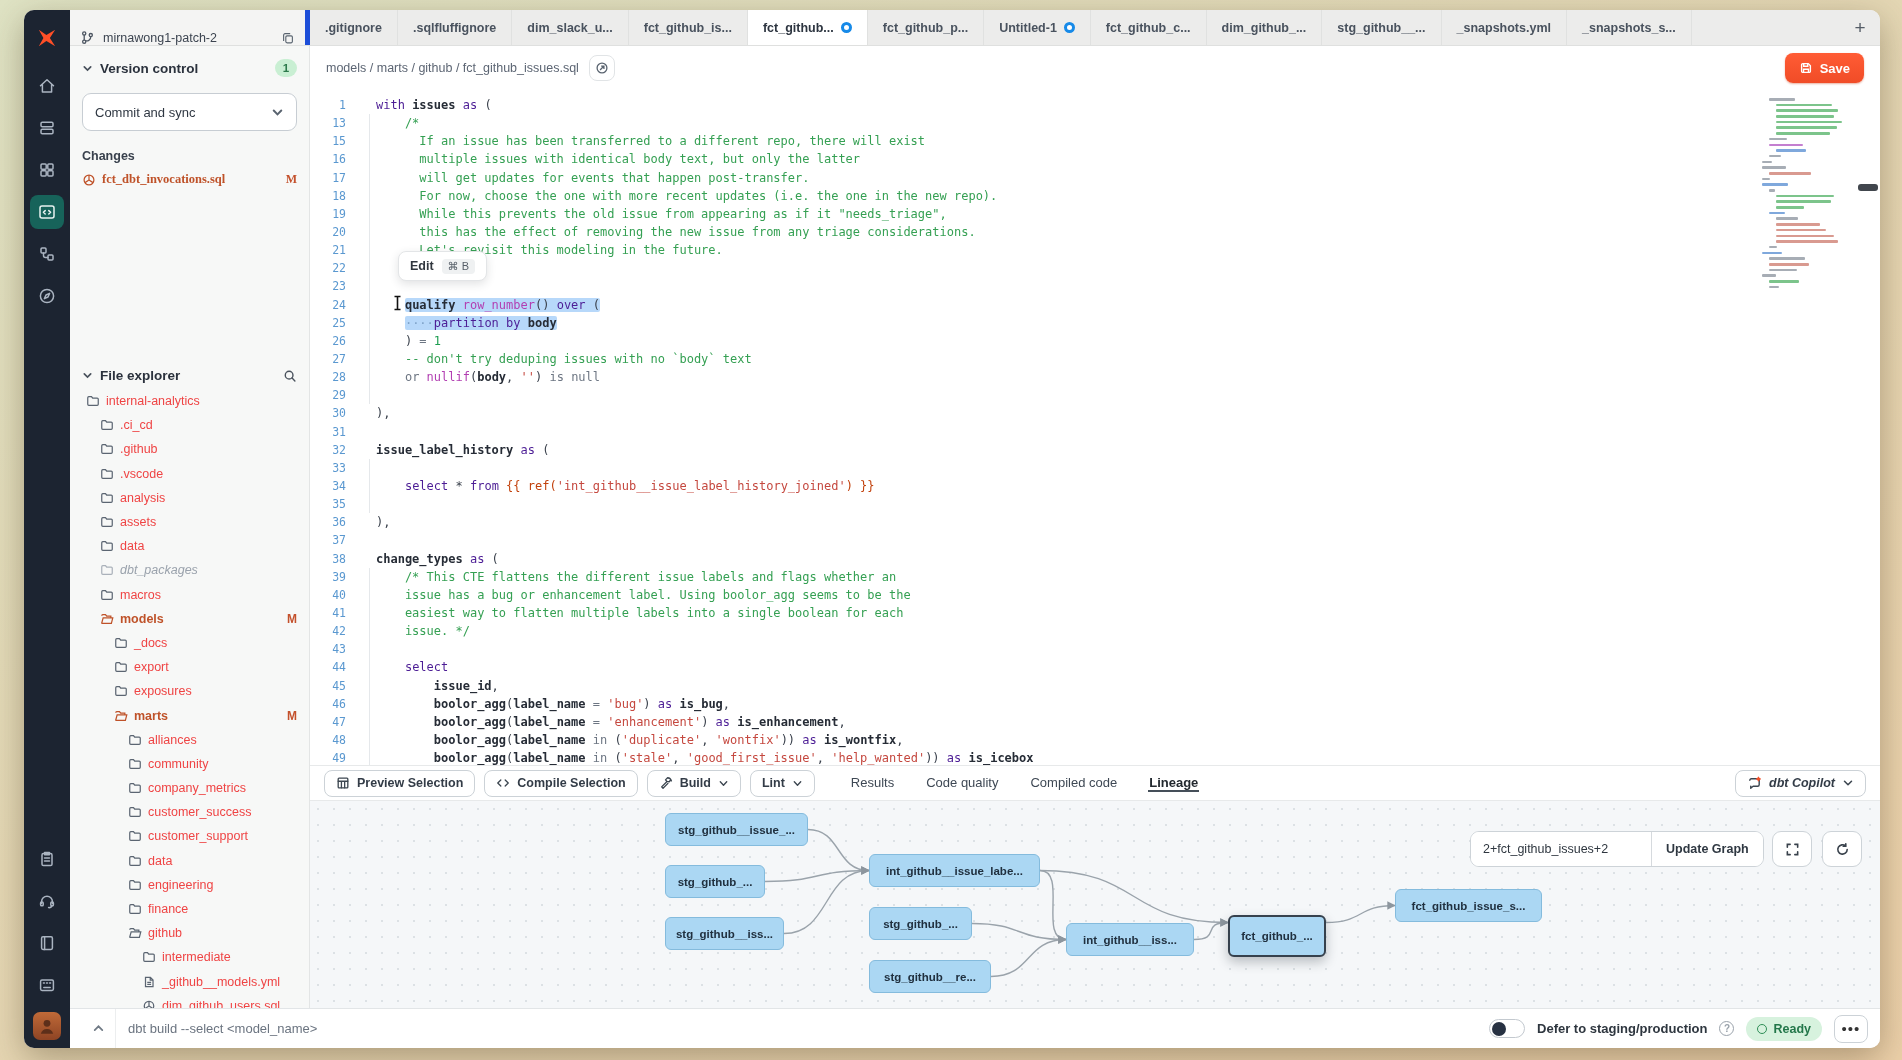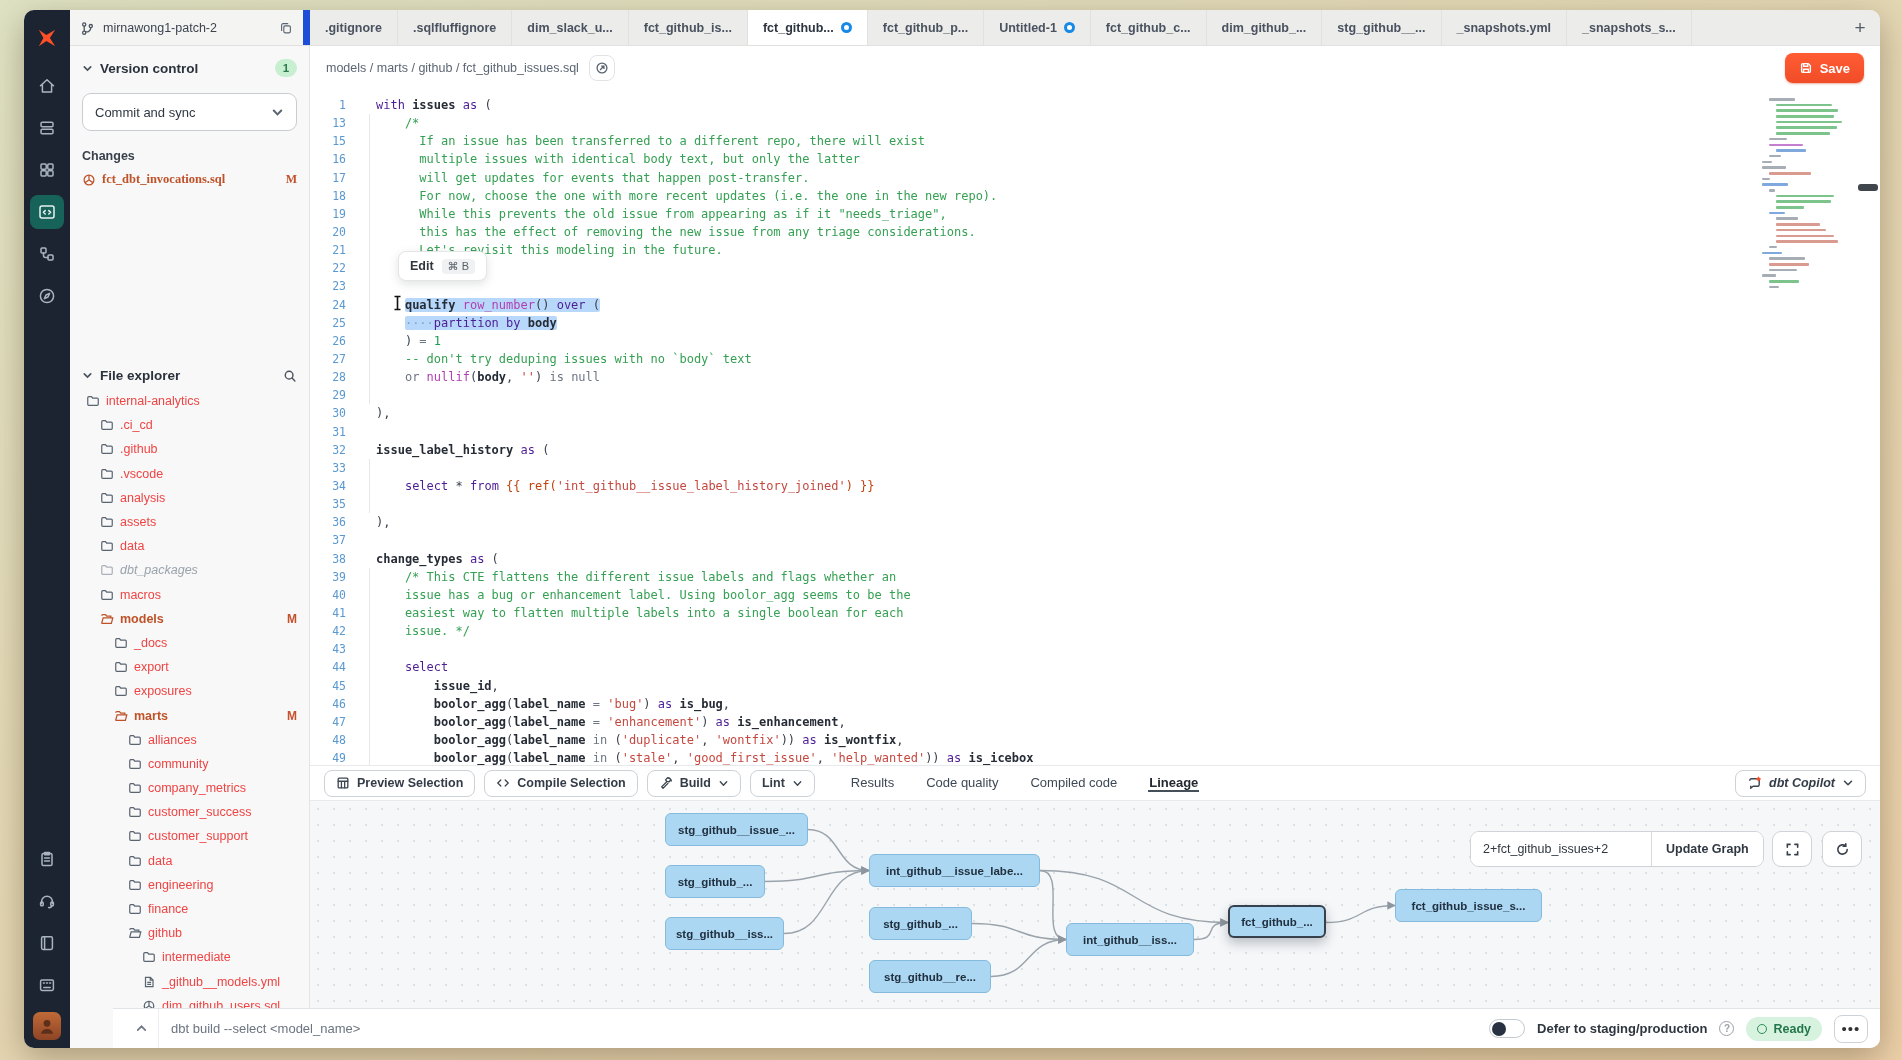--- a/index.html
+++ b/index.html
@@ -18,22 +18,22 @@
   .railbtn.active svg{stroke:#e8f2f0;}
   .logo{margin-bottom:10px;}
   .spacer{flex:1;}
   .avatar{width:28px;height:28px;border-radius:7px;background:linear-gradient(#c06a38,#8e4424);
     overflow:hidden;display:flex;align-items:center;justify-content:center;margin-top:6px;}
   
   .content{flex:1;display:flex;flex-direction:column;min-width:0;}
   
   .tabbar{height:36px;background:#ececeb;display:flex;align-items:stretch;flex:none;
     border-bottom:1px solid #dfe0df;}
-  .branchbox{width:240px;flex:none;background:#f4f4f3;border-right:7px solid #1d4ed8;
-    display:flex;align-items:flex-start;gap:8px;padding:11px 10px;font-size:12.5px;color:#3c4450;}
+  .branchbox{width:240px;flex:none;background:#f4f4f3;border-right:5px solid #1d4ed8;
+    display:flex;align-items:flex-end;gap:8px;padding:0 10px;font-size:12.5px;color:#3c4450;}
   .branchbox .txt{flex:1;white-space:nowrap;overflow:hidden;}
   .tabs{display:flex;flex:1;min-width:0;}
   .tab{display:flex;align-items:center;gap:7px;padding:0 15px;font-size:12.5px;font-weight:600;
     color:#49525e;border-right:1px solid #e0e1e0;white-space:nowrap;cursor:pointer;}
   .tab.active{background:#fff;color:#2d3540;}
   .dot{width:11px;height:11px;border-radius:50%;border:3.2px solid #178ae8;background:#fff;flex:none;}
   .newtab{width:40px;display:flex;align-items:center;justify-content:center;font-size:19px;
     color:#555d67;cursor:pointer;}
   
   .mid{flex:1;display:flex;min-height:0;}
@@ -120,21 +120,21 @@
     border:1px solid #cdd3d8;border-radius:9px;overflow:hidden;}
   .selector input{width:180px;border:none;outline:none;padding:0 12px;font-size:12.5px;color:#2e363f;
     font-family:"Liberation Sans",sans-serif;background:#fff;}
   .updbtn{border-left:1px solid #d6dade;display:flex;align-items:center;padding:0 14px;font-size:12.5px;
     font-weight:700;color:#2f3842;cursor:pointer;background:#fff;}
   .sqbtn{position:absolute;top:30px;width:40px;height:36px;background:#fff;border:1px solid #cdd3d8;
     border-radius:9px;display:flex;align-items:center;justify-content:center;cursor:pointer;}
   .sqbtn svg{stroke:#39424c;fill:none;stroke-width:1.7;stroke-linecap:round;}
   
   .statusbar{height:40px;flex:none;background:#fff;border-top:1px solid #e2e5e7;display:flex;
-    align-items:center;padding:0 12px;gap:12px;margin-left:43px;}
+    align-items:center;padding:0 12px;gap:12px;}
   .caret{width:34px;height:100%;display:flex;align-items:center;justify-content:center;
     border-right:1px solid #eceeef;color:#707a85;cursor:pointer;}
   .cmd{font-size:13px;color:#6b7480;flex:1;cursor:text;}
   .toggle{width:36px;height:19px;border:1px solid #c3c9cf;border-radius:10px;background:#fff;
     position:relative;cursor:pointer;flex:none;}
   .toggle .knob{position:absolute;left:2px;top:1.5px;width:14px;height:14px;border-radius:50%;background:#273142;}
   .deferlbl{font-size:13px;font-weight:700;color:#2e363f;}
   .help{width:15px;height:15px;border-radius:50%;border:1.4px solid #9aa2ab;color:#9aa2ab;
     font-size:10px;display:flex;align-items:center;justify-content:center;font-weight:700;cursor:pointer;}
   .ready{background:#d7f2de;color:#23774a;height:24px;border-radius:13px;display:flex;align-items:center;
@@ -832,21 +832,21 @@
               <path d="M 1016 121.5 C 1053.95 121.5, 1047.05 104.5, 1085 104.5" fill="none" stroke="#9aa3ab" stroke-width="1.4" marker-end="url(#arr)"></path>
             </svg>
           <div id="nodes">
               <div class="node" style="left: 355px; top: 12px; width: 143px; height: 33px;">stg_github__issue_...</div>
               <div class="node" style="left: 355px; top: 64px; width: 100px; height: 33px;">stg_github_...</div>
               <div class="node" style="left: 355px; top: 116px; width: 119px; height: 33px;">stg_github__iss...</div>
               <div class="node" style="left: 559px; top: 53px; width: 171px; height: 33px;">int_github__issue_labe...</div>
               <div class="node" style="left: 559px; top: 106px; width: 103px; height: 33px;">stg_github_...</div>
               <div class="node" style="left: 559px; top: 159px; width: 122px; height: 33px;">stg_github__re...</div>
               <div class="node" style="left: 756px; top: 122px; width: 128px; height: 33px;">int_github__iss...</div>
-              <div class="node selected" style="left: 918px; top: 104px; width: 98px; height: 33px;">fct_github_...</div>
+              <div class="node selected" style="left: 918px; top: 114px; width: 98px; height: 42px;">fct_github_...</div>
               <div class="node" style="left: 1085px; top: 88px; width: 147px; height: 33px;">fct_github_issue_s...</div>
             </div>
           <div class="selector">
             <input value="2+fct_github_issues+2" style="">
             <div class="updbtn">Update Graph</div>
           </div>
           <div class="sqbtn" style="left:1462px">
             <svg width="15" height="15" viewBox="0 0 16 16">
                 <path d="M2.5 5.5 V2.5 H5.5 M10.5 2.5 H13.5 V5.5 M13.5 10.5 V13.5 H10.5 M5.5 13.5 H2.5 V10.5"></path>
               </svg>

